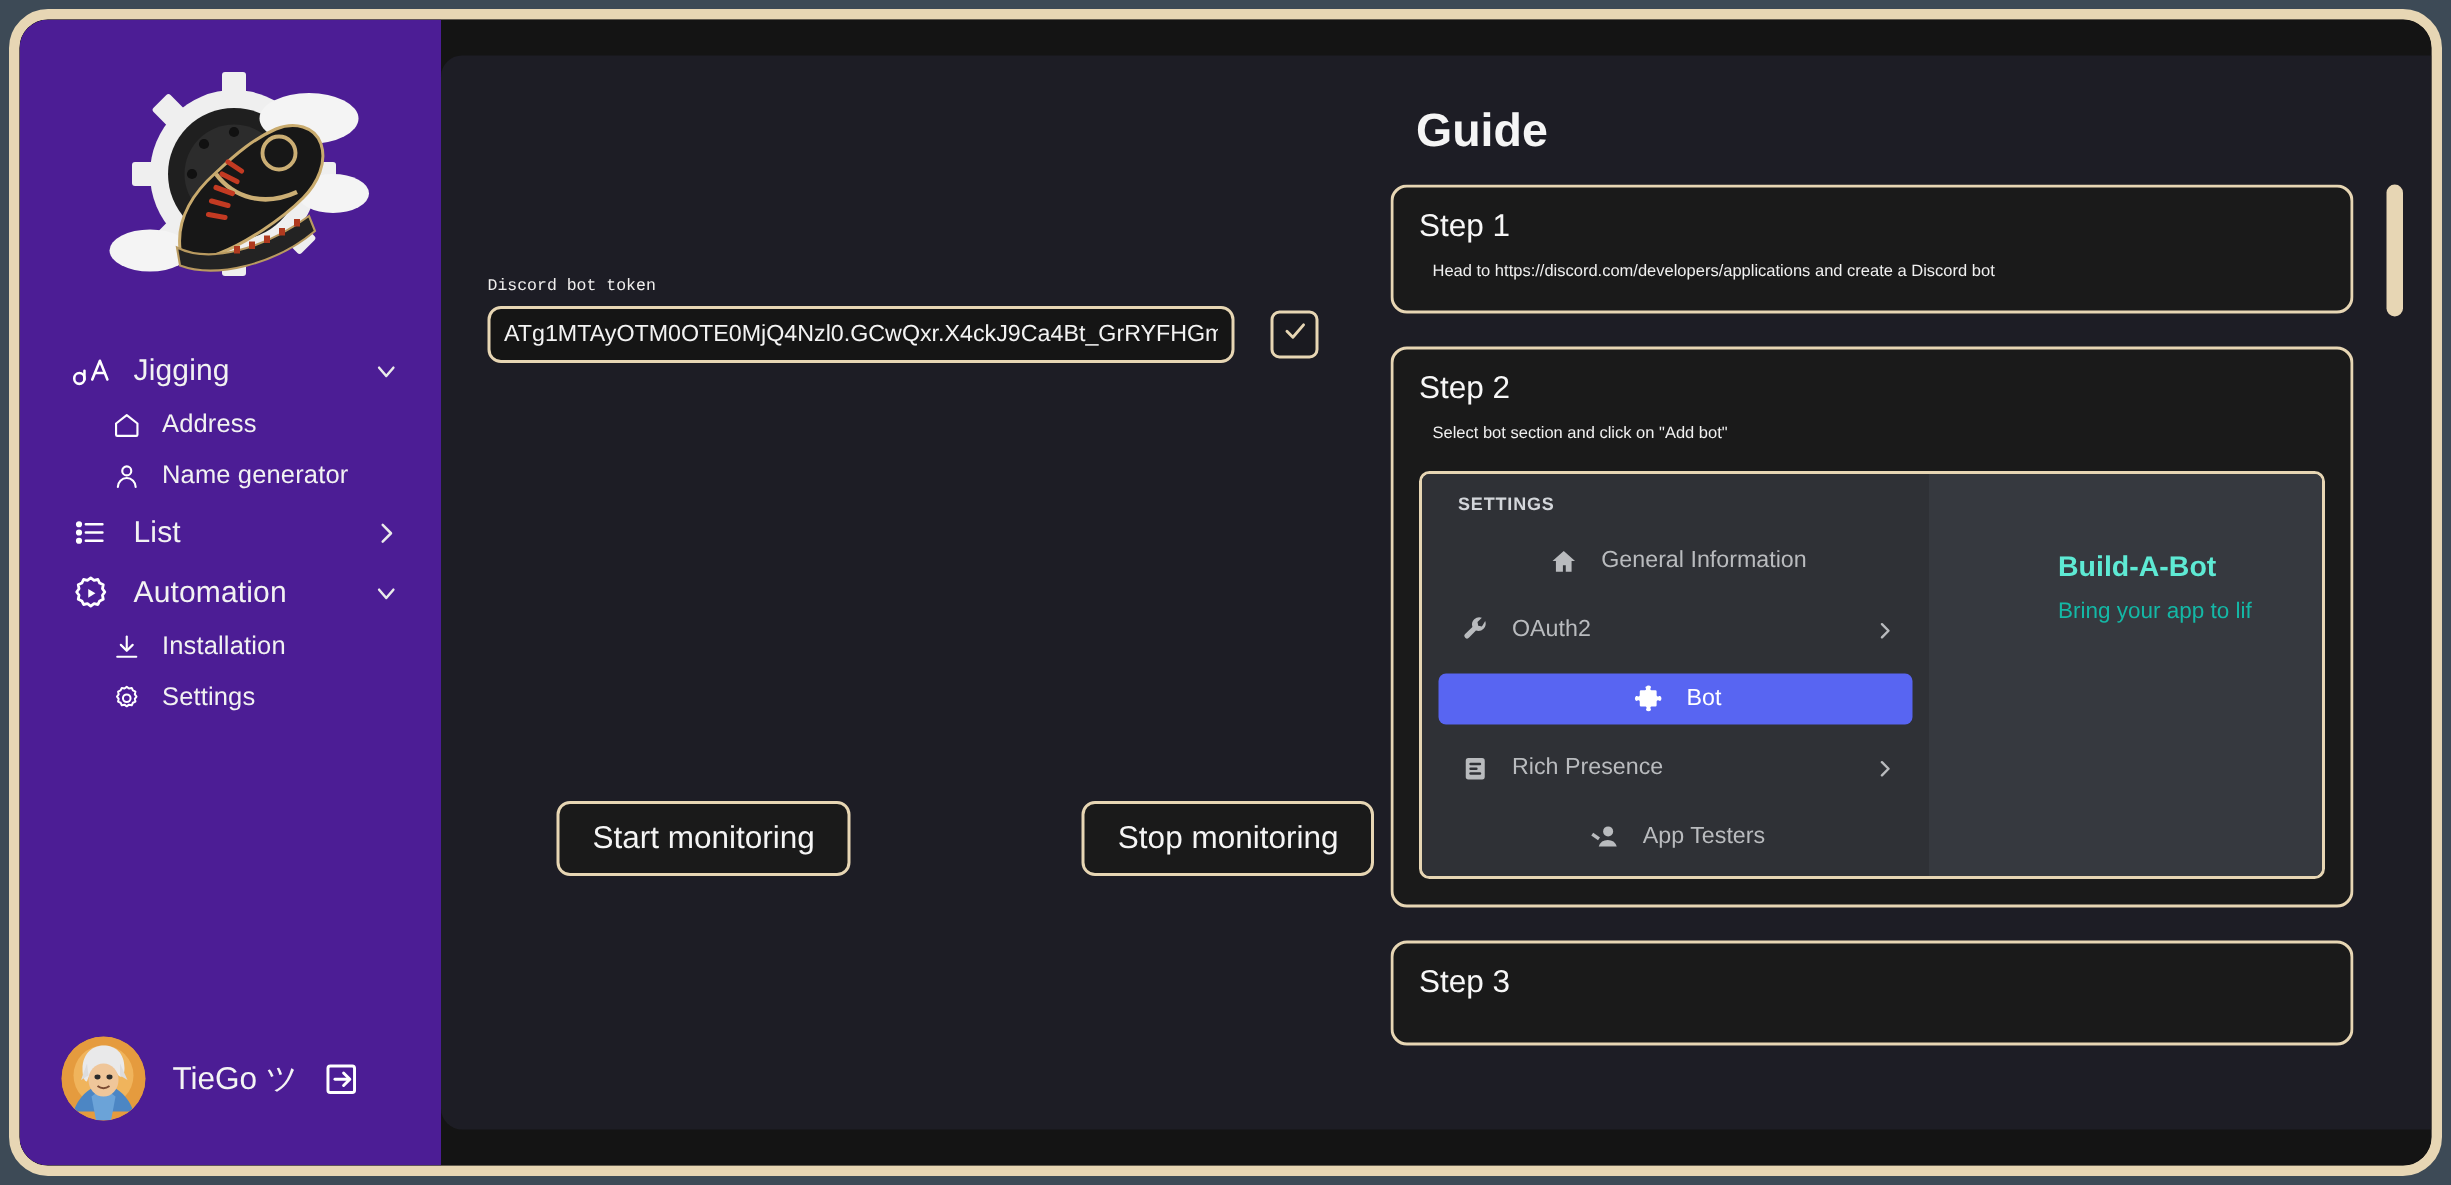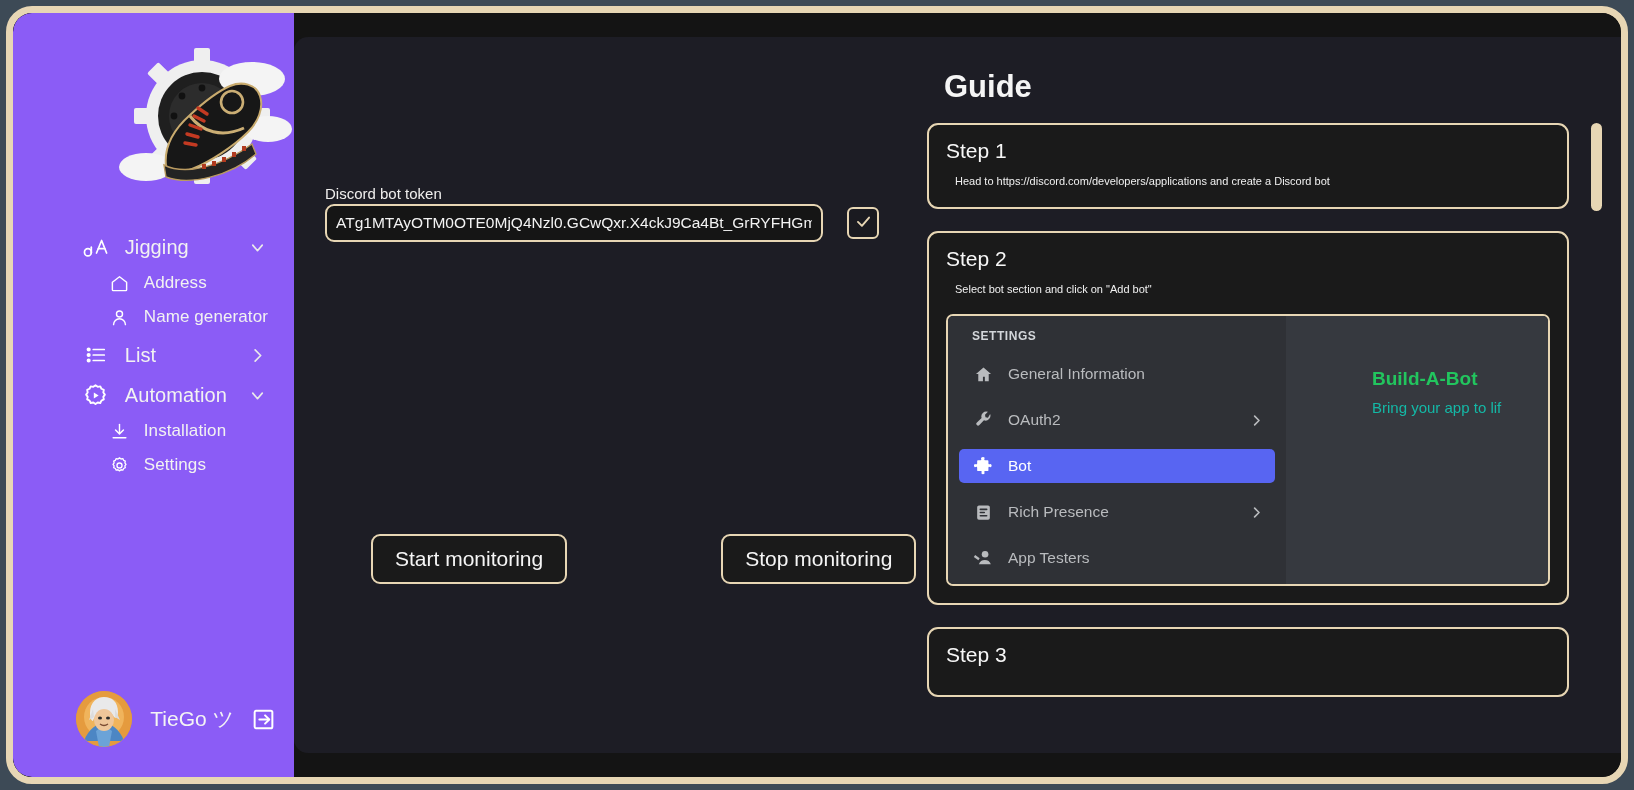--- a/index.html
+++ b/index.html
@@ -26,26 +26,25 @@
     display: flex;
     background: #141414;
     border-radius: 19px;
     overflow: hidden;
   }
 
   
   .sidebar {
     width: 281px;
     flex: 0 0 281px;
-    background: #8b5cf6;
+    background: #4c1d95;
     position: relative;
     display: flex;
     flex-direction: column;
     padding-top: 14px;
-    align-items: flex-end;
   }
   .logo-wrap {
     height: 185px;
     display: flex;
     align-items: center;
     justify-content: center;
   }
   .logo-svg { width: 188px; height: 168px; display: block; }
 
   .nav { padding: 16px 14px 0 14px; }
@@ -137,22 +136,23 @@
 
   .left-pane {
     width: 616px;
     flex: 0 0 616px;
     position: relative;
   }
 
   .field-label {
     position: absolute;
     left: 31px; top: 148px;
-    font-size: 15px;
+    font-size: 11px;
     color: #f0efee;
+    font-family: Liberation Mono, monospace;
   }
   .token-row {
     position: absolute;
     left: 31px; top: 167px;
     display: flex;
     align-items: center;
     gap: 24px;
   }
   .token-input {
     width: 498px; height: 38px;
@@ -265,20 +265,21 @@
   }
   .dm-item {
     display: flex;
     align-items: center;
     height: 34px;
     margin: 0 11px 12px 11px;
     padding: 0 11px 0 13px;
     border-radius: 5px;
     cursor: pointer;
     color: #b9bbbe;
+    justify-content: center;
   }
   .dm-item .dm-ico {
     width: 22px; height: 22px;
     flex: 0 0 22px;
     display: flex; align-items: center; justify-content: center;
     color: #b9bbbe;
   }
   .dm-item .dm-lbl {
     margin-left: 14px;
     font-size: 15.5px;
@@ -298,21 +299,21 @@
   .dm-right {
     flex: 1 1 auto;
     background: #36393f;
     position: relative;
     padding-top: 52px;
     padding-left: 86px;
     overflow: hidden;
   }
   .dm-bab-title {
     font-size: 19px;
-    color: #22c55e;
+    color: #5eead4;
     font-weight: bold;
     white-space: nowrap;
   }
   .dm-bab-sub {
     margin-top: 9px;
     font-size: 15px;
     color: #14b8a6;
     white-space: nowrap;
   }
 

